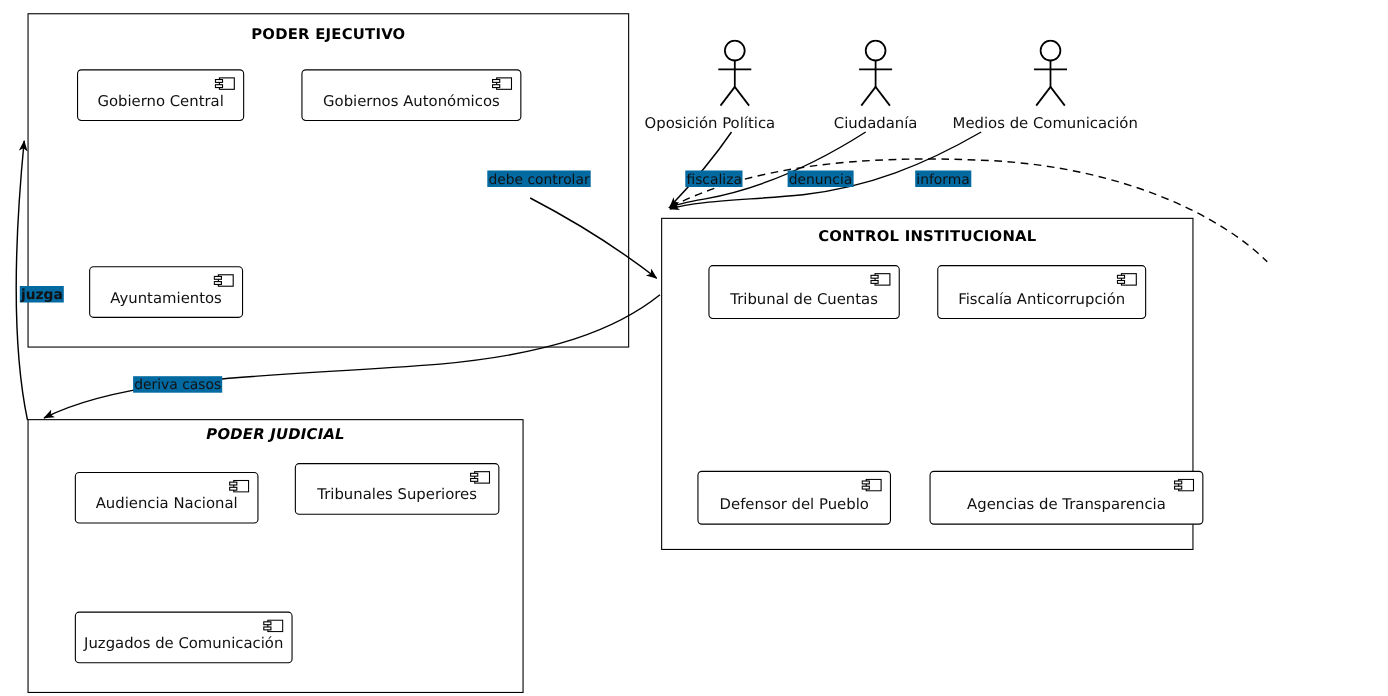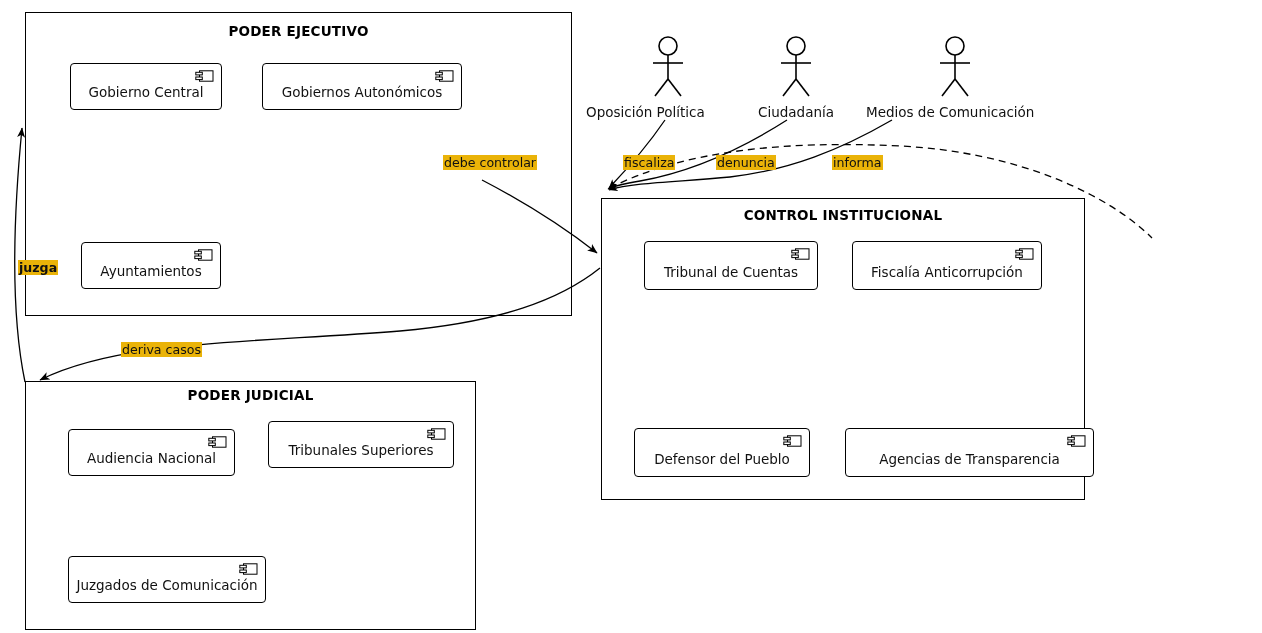--- a/index.html
+++ b/index.html
@@ -96,21 +96,21 @@
     color: #111111;
     white-space: nowrap;
   }
 
   
   .edge-label {
     position: absolute;
     font-size: 12.6px;
     color: #111111;
     white-space: nowrap;
-    background: #eab308;
+    background: #0369a1;
     padding: 0 1px;
   }
 </style>
 </head>
 <body>
 
 <div id="canvas">
 
   <svg id="edges" viewBox="0 0 1262 633">
     <defs>
@@ -142,41 +142,41 @@
 
     <div class="comp" style="left:44px; top:50px; width:152px; height:47px;">
       <svg class="comp-icon" viewBox="0 0 19 12">
         <rect x="4.5" y="0.8" width="13.5" height="10.4" fill="#fff" stroke="#000" stroke-width="1"></rect>
         <rect x="0.8" y="2.3" width="6.5" height="2.6" fill="#fff" stroke="#000" stroke-width="1"></rect>
         <rect x="0.8" y="7.0" width="6.5" height="2.6" fill="#fff" stroke="#000" stroke-width="1"></rect>
       </svg>
       <div class="comp-label">Gobierno Central</div>
     </div>
 
-    <div class="comp" style="left:236px; top:50px; width:200px; height:47px;">
+    <div class="comp" style="left:248px; top:50px; width:200px; height:47px;">
       <svg class="comp-icon" viewBox="0 0 19 12">
         <rect x="4.5" y="0.8" width="13.5" height="10.4" fill="#fff" stroke="#000" stroke-width="1"></rect>
         <rect x="0.8" y="2.3" width="6.5" height="2.6" fill="#fff" stroke="#000" stroke-width="1"></rect>
         <rect x="0.8" y="7.0" width="6.5" height="2.6" fill="#fff" stroke="#000" stroke-width="1"></rect>
       </svg>
       <div class="comp-label">Gobiernos Autonómicos</div>
     </div>
 
     <div class="comp" style="left:55px; top:229px; width:140px; height:47px;">
       <svg class="comp-icon" viewBox="0 0 19 12">
         <rect x="4.5" y="0.8" width="13.5" height="10.4" fill="#fff" stroke="#000" stroke-width="1"></rect>
         <rect x="0.8" y="2.3" width="6.5" height="2.6" fill="#fff" stroke="#000" stroke-width="1"></rect>
         <rect x="0.8" y="7.0" width="6.5" height="2.6" fill="#fff" stroke="#000" stroke-width="1"></rect>
       </svg>
       <div class="comp-label">Ayuntamientos</div>
     </div>
   </div>
 
   <div class="pkg" style="left:25px; top:381px; width:451px; height:249px;">
-    <div class="pkg-title" style="top:5px;">PODER JUDICIAL</div>
+    <div class="pkg-title" style="top:5px;font-style:italic;">PODER JUDICIAL</div>
 
     <div class="comp" style="left:42px; top:47px; width:167px; height:47px;">
       <svg class="comp-icon" viewBox="0 0 19 12">
         <rect x="4.5" y="0.8" width="13.5" height="10.4" fill="#fff" stroke="#000" stroke-width="1"></rect>
         <rect x="0.8" y="2.3" width="6.5" height="2.6" fill="#fff" stroke="#000" stroke-width="1"></rect>
         <rect x="0.8" y="7.0" width="6.5" height="2.6" fill="#fff" stroke="#000" stroke-width="1"></rect>
       </svg>
       <div class="comp-label">Audiencia Nacional</div>
     </div>
 

